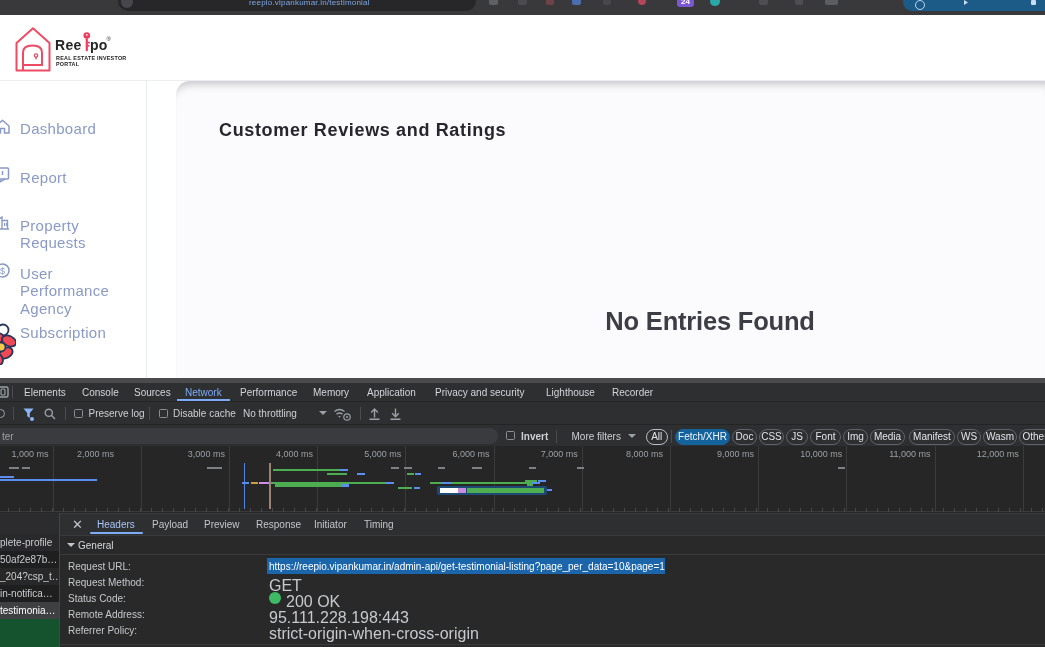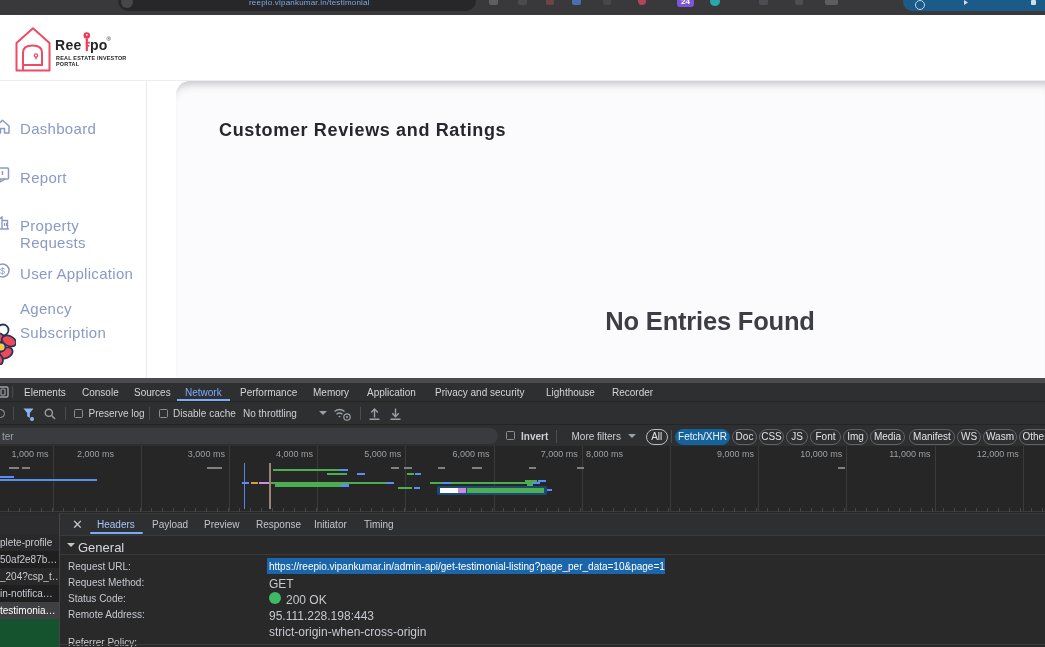--- a/index.html
+++ b/index.html
@@ -39,21 +39,21 @@
      color:#e2e4e8; font-size:10px; text-align:center; }
   #waterfall { left:0; top:63px; width:1045px; height:66px; background:#262626; border-bottom:1px solid #3a3a3a; }
   .grid { position:absolute; top:0; width:1px; height:66px; background:#3b3b3b; }
   .tlab { position:absolute; top:3px; font-size:9px; color:#9aa0a6; }
   .bar { position:absolute; }
   #names { left:0; top:130px; width:60px; height:134px; background:#14532d; border-right:1px solid #454545; }
   .nrow { position:absolute; left:0; width:59px; height:17px; font-size:10px; color:#c9ccd0; line-height:17px; white-space:nowrap; overflow:hidden; }
   #details { left:60px; top:130px; width:985px; height:134px; background:#29292a; border-top:1px solid #3a3a3a; }
   .dtab { position:absolute; top:5px; font-size:10px; color:#c3c6cb; }
   .krow { position:absolute; left:8px; font-size:10px; color:#c6c9cd; }
-  .vrow { position:absolute; left:209px; font-size:12px; color:#c6c9cd; }
+  .vrow { position:absolute; left:209px; font-size:16px; color:#c6c9cd; }
 </style>
 </head>
 <body>
 <div id="stage">
 
   <div class="abs" id="topbar">
     <div class="abs" id="addrpill"></div>
     <div class="abs" style="left:121px; top:-4px; width:12px; height:12px; border-radius:50%; background:#47474b;"></div>
     <div class="abs" id="addrtext">reepio.vipankumar.in/testimonial</div>
     <div class="abs" style="left:489px; top:-2px; width:9px; height:7px; background:#5f6064; border-radius:2px;"></div>
@@ -91,21 +91,21 @@
       <rect x="4.3" y="9.8" width="2.6" height="1.7" fill="#ee3b5e"></rect>
       <rect x="4.3" y="13" width="2" height="1.7" fill="#ee3b5e"></rect>
     </svg>
     <div class="abs" style="left:56px; top:39.5px; font-size:5.4px; font-weight:700; color:#222; letter-spacing:.25px; line-height:6.6px;">REAL ESTATE INVESTOR<br>PORTAL</div>
   </div>
 
   <div class="abs" id="sidebar">
     <div class="menu-item" style="top:39px;">Dashboard</div>
     <div class="menu-item" style="top:88px;">Report</div>
     <div class="menu-item" style="top:136px;">Property Requests</div>
-    <div class="menu-item" style="top:184px;">User Application</div>
+    <div class="menu-item" style="top:184px;">User Performance</div>
     <div class="menu-item" style="top:216px; line-height:24px;">Agency<br>Subscription</div>
     <svg class="micon" style="top:37px;" width="17" height="17" viewBox="0 0 17 17">
       <path d="M2 8 L8.5 2.2 L15 8 L15 15 L10.5 15 L10.5 10.5 L6.5 10.5 L6.5 15 L2 15 Z" fill="none" stroke="#8a9ac6" stroke-width="1.5" stroke-linejoin="round"></path>
     </svg>
     <svg class="micon" style="top:85px;" width="17" height="17" viewBox="0 0 17 17">
       <rect x="2.5" y="2" width="12" height="11" rx="1" fill="none" stroke="#8a9ac6" stroke-width="1.5"></rect>
       <path d="M6 13 L6 16 L11 13" fill="none" stroke="#8a9ac6" stroke-width="1.5"></path>
       <path d="M8.5 5 L8.5 9" stroke="#8a9ac6" stroke-width="1.5"></path>
     </svg>
     <svg class="micon" style="top:133px;" width="17" height="17" viewBox="0 0 17 17">
@@ -220,21 +220,21 @@
         <div class="tlab" style="left:164.9px; width:60px; text-align:right;">3,000 ms</div>
         <div class="grid" style="left:317.1px;"></div>
         <div class="tlab" style="left:253.1px; width:60px; text-align:right;">4,000 ms</div>
         <div class="grid" style="left:405.3px;"></div>
         <div class="tlab" style="left:341.3px; width:60px; text-align:right;">5,000 ms</div>
         <div class="grid" style="left:493.5px;"></div>
         <div class="tlab" style="left:429.5px; width:60px; text-align:right;">6,000 ms</div>
         <div class="grid" style="left:581.7px;"></div>
         <div class="tlab" style="left:517.7px; width:60px; text-align:right;">7,000 ms</div>
         <div class="grid" style="left:669.9px;"></div>
-        <div class="tlab" style="left:586px; width:60px; text-align:left;">8,000 ms</div>
+        <div class="tlab" style="left:603px; width:60px; text-align:right;">8,000 ms</div>
         <div class="grid" style="left:758.1px;"></div>
         <div class="tlab" style="left:694.1px; width:60px; text-align:right;">9,000 ms</div>
         <div class="grid" style="left:846.3px;"></div>
         <div class="tlab" style="left:782.3px; width:60px; text-align:right;">10,000 ms</div>
         <div class="grid" style="left:934.5px;"></div>
         <div class="tlab" style="left:870.5px; width:60px; text-align:right;">11,000 ms</div>
         <div class="grid" style="left:1022.7px;"></div>
         <div class="tlab" style="left:958.7px; width:60px; text-align:right;">12,000 ms</div>
         <div class="abs" style="left:8px; top:62px; width:1px; height:4px; background:#484848;"></div>
         <div class="abs" style="left:19px; top:62px; width:1px; height:4px; background:#484848;"></div>
@@ -387,30 +387,30 @@
       <div class="abs" style="left:12px; top:3px; font-size:13px; color:#c3c6cb;">✕</div>
       <div class="dtab" style="left:37px; color:#a8c7fa;">Headers</div>
       <div class="abs" style="left:30px; top:17.5px; width:53px; height:2.5px; background:#7cacf8; border-radius:2px;"></div>
       <div class="dtab" style="left:92px;">Payload</div>
       <div class="dtab" style="left:144px;">Preview</div>
       <div class="dtab" style="left:196px;">Response</div>
       <div class="dtab" style="left:254px;">Initiator</div>
       <div class="dtab" style="left:304px;">Timing</div>
       <div class="abs" style="left:0; top:21px; width:985px; height:1px; background:#3a3a3a;"></div>
       <div class="abs" style="left:7px; top:29px; width:0; height:0; border-left:4px solid transparent; border-right:4px solid transparent; border-top:4.5px solid #c3c6cb;"></div>
-      <div class="abs" style="left:18px; top:26px; font-size:13px; color:#d6d9dd;">General</div>
+      <div class="abs" style="left:18px; top:26px; font-size:10px; color:#d6d9dd;">General</div>
       <div class="abs" style="left:0; top:39.5px; width:985px; height:1px; background:#3a3a3a;"></div>
       <div class="krow" style="top:46.5px;">Request URL:</div>
       <div class="abs" style="left:207px; top:44px; width:398px; height:16px; background:#1b66ab;"></div>
       <div class="abs" style="left:209px; top:46.5px; font-size:10px; color:#fff;">https://reepio.vipankumar.in/admin-api/get-testimonial-listing?page_per_data=10&amp;page=1</div>
       <div class="krow" style="top:62.5px;">Request Method:</div>
       <div class="vrow" style="top:62.5px;">GET</div>
       <div class="krow" style="top:78.5px;">Status Code:</div>
       <div class="abs" style="left:209px; top:77.5px; width:12px; height:12px; border-radius:50%; background:#3dba63;"></div>
       <div class="vrow" style="left:226px; top:78.5px;">200 OK</div>
       <div class="krow" style="top:94.5px;">Remote Address:</div>
       <div class="vrow" style="top:94.5px;">95.111.228.198:443</div>
-      <div class="krow" style="top:110.5px;margin-top:12px;">Referrer Policy:</div>
+      <div class="krow" style="top:110.5px;">Referrer Policy:</div>
       <div class="vrow" style="top:110.5px;">strict-origin-when-cross-origin</div>
       <div class="abs" style="left:0; top:130px; width:985px; height:1px; background:#3a3a3a;"></div>
     </div>
   </div>
 </div>
 
 </body></html>

